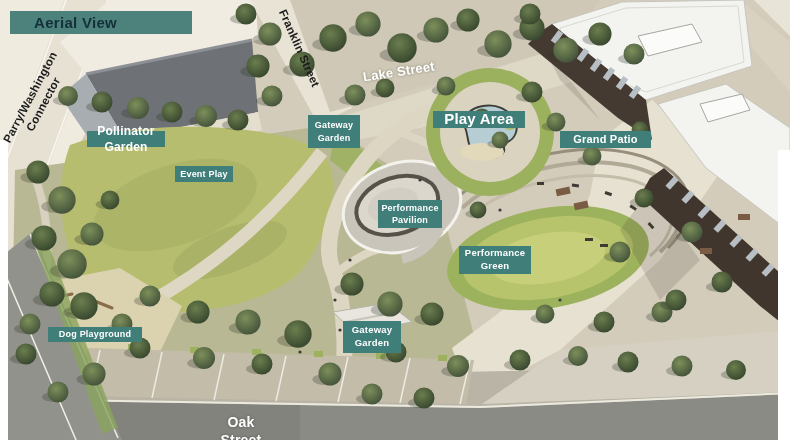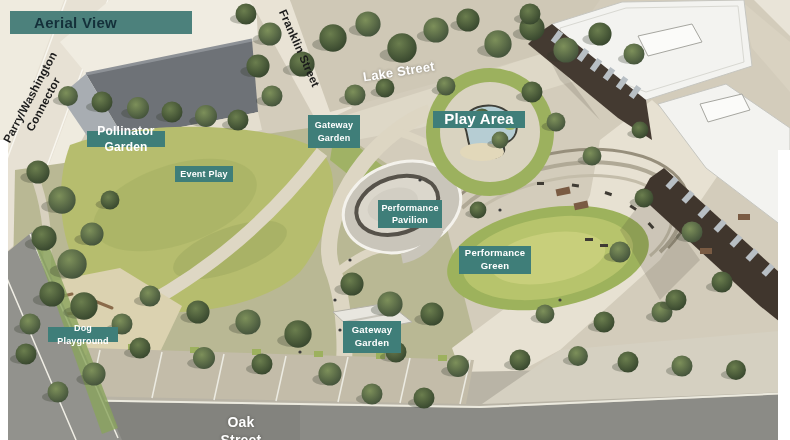--- a/index.html
+++ b/index.html
@@ -309,21 +309,22 @@
 Connector</div>
   <div class="street" style="left:239px;top:41px;width:120px;font-size:11.5px;transform:rotate(66deg);">Franklin Street</div>
   <div class="street light" style="left:358px;top:64px;width:82px;font-size:13px;transform:rotate(-9deg);">Lake Street</div>
   <div class="street light" style="left:206px;top:413px;width:70px;font-size:14px;">Oak Street</div>
 
   <div class="tag" style="left:87px;top:131px;width:78px;height:16px;font-size:12px;">Pollinator Garden</div>
   <div class="tag" style="left:175px;top:166px;width:58px;height:16px;font-size:9px;">Event Play</div>
   <div class="tag" style="left:308px;top:115px;width:52px;height:33px;font-size:9px;">Gateway
 Garden</div>
   <div class="tag" style="left:433px;top:111px;width:92px;height:17px;font-size:15px;">Play Area</div>
+  <div class="tag" style="left:560px;top:131px;width:91px;height:17px;font-size:11px;">Grand Patio</div>
   <div class="tag" style="left:378px;top:200px;width:64px;height:28px;font-size:9px;">Performance
 Pavilion</div>
   <div class="tag" style="left:459px;top:246px;width:72px;height:28px;font-size:9.5px;">Performance
 Green</div>
-  <div class="tag" style="left:48px;top:327px;width:70px;height:15px;font-size:9px;">Dog Playground</div>
+  <div class="tag" style="left:48px;top:327px;width:94px;height:15px;font-size:9px;">Dog Playground</div>
   <div class="tag" style="left:343px;top:321px;width:58px;height:32px;font-size:9.5px;">Gateway
 Garden</div>
 
 </div>
 
 </body></html>

